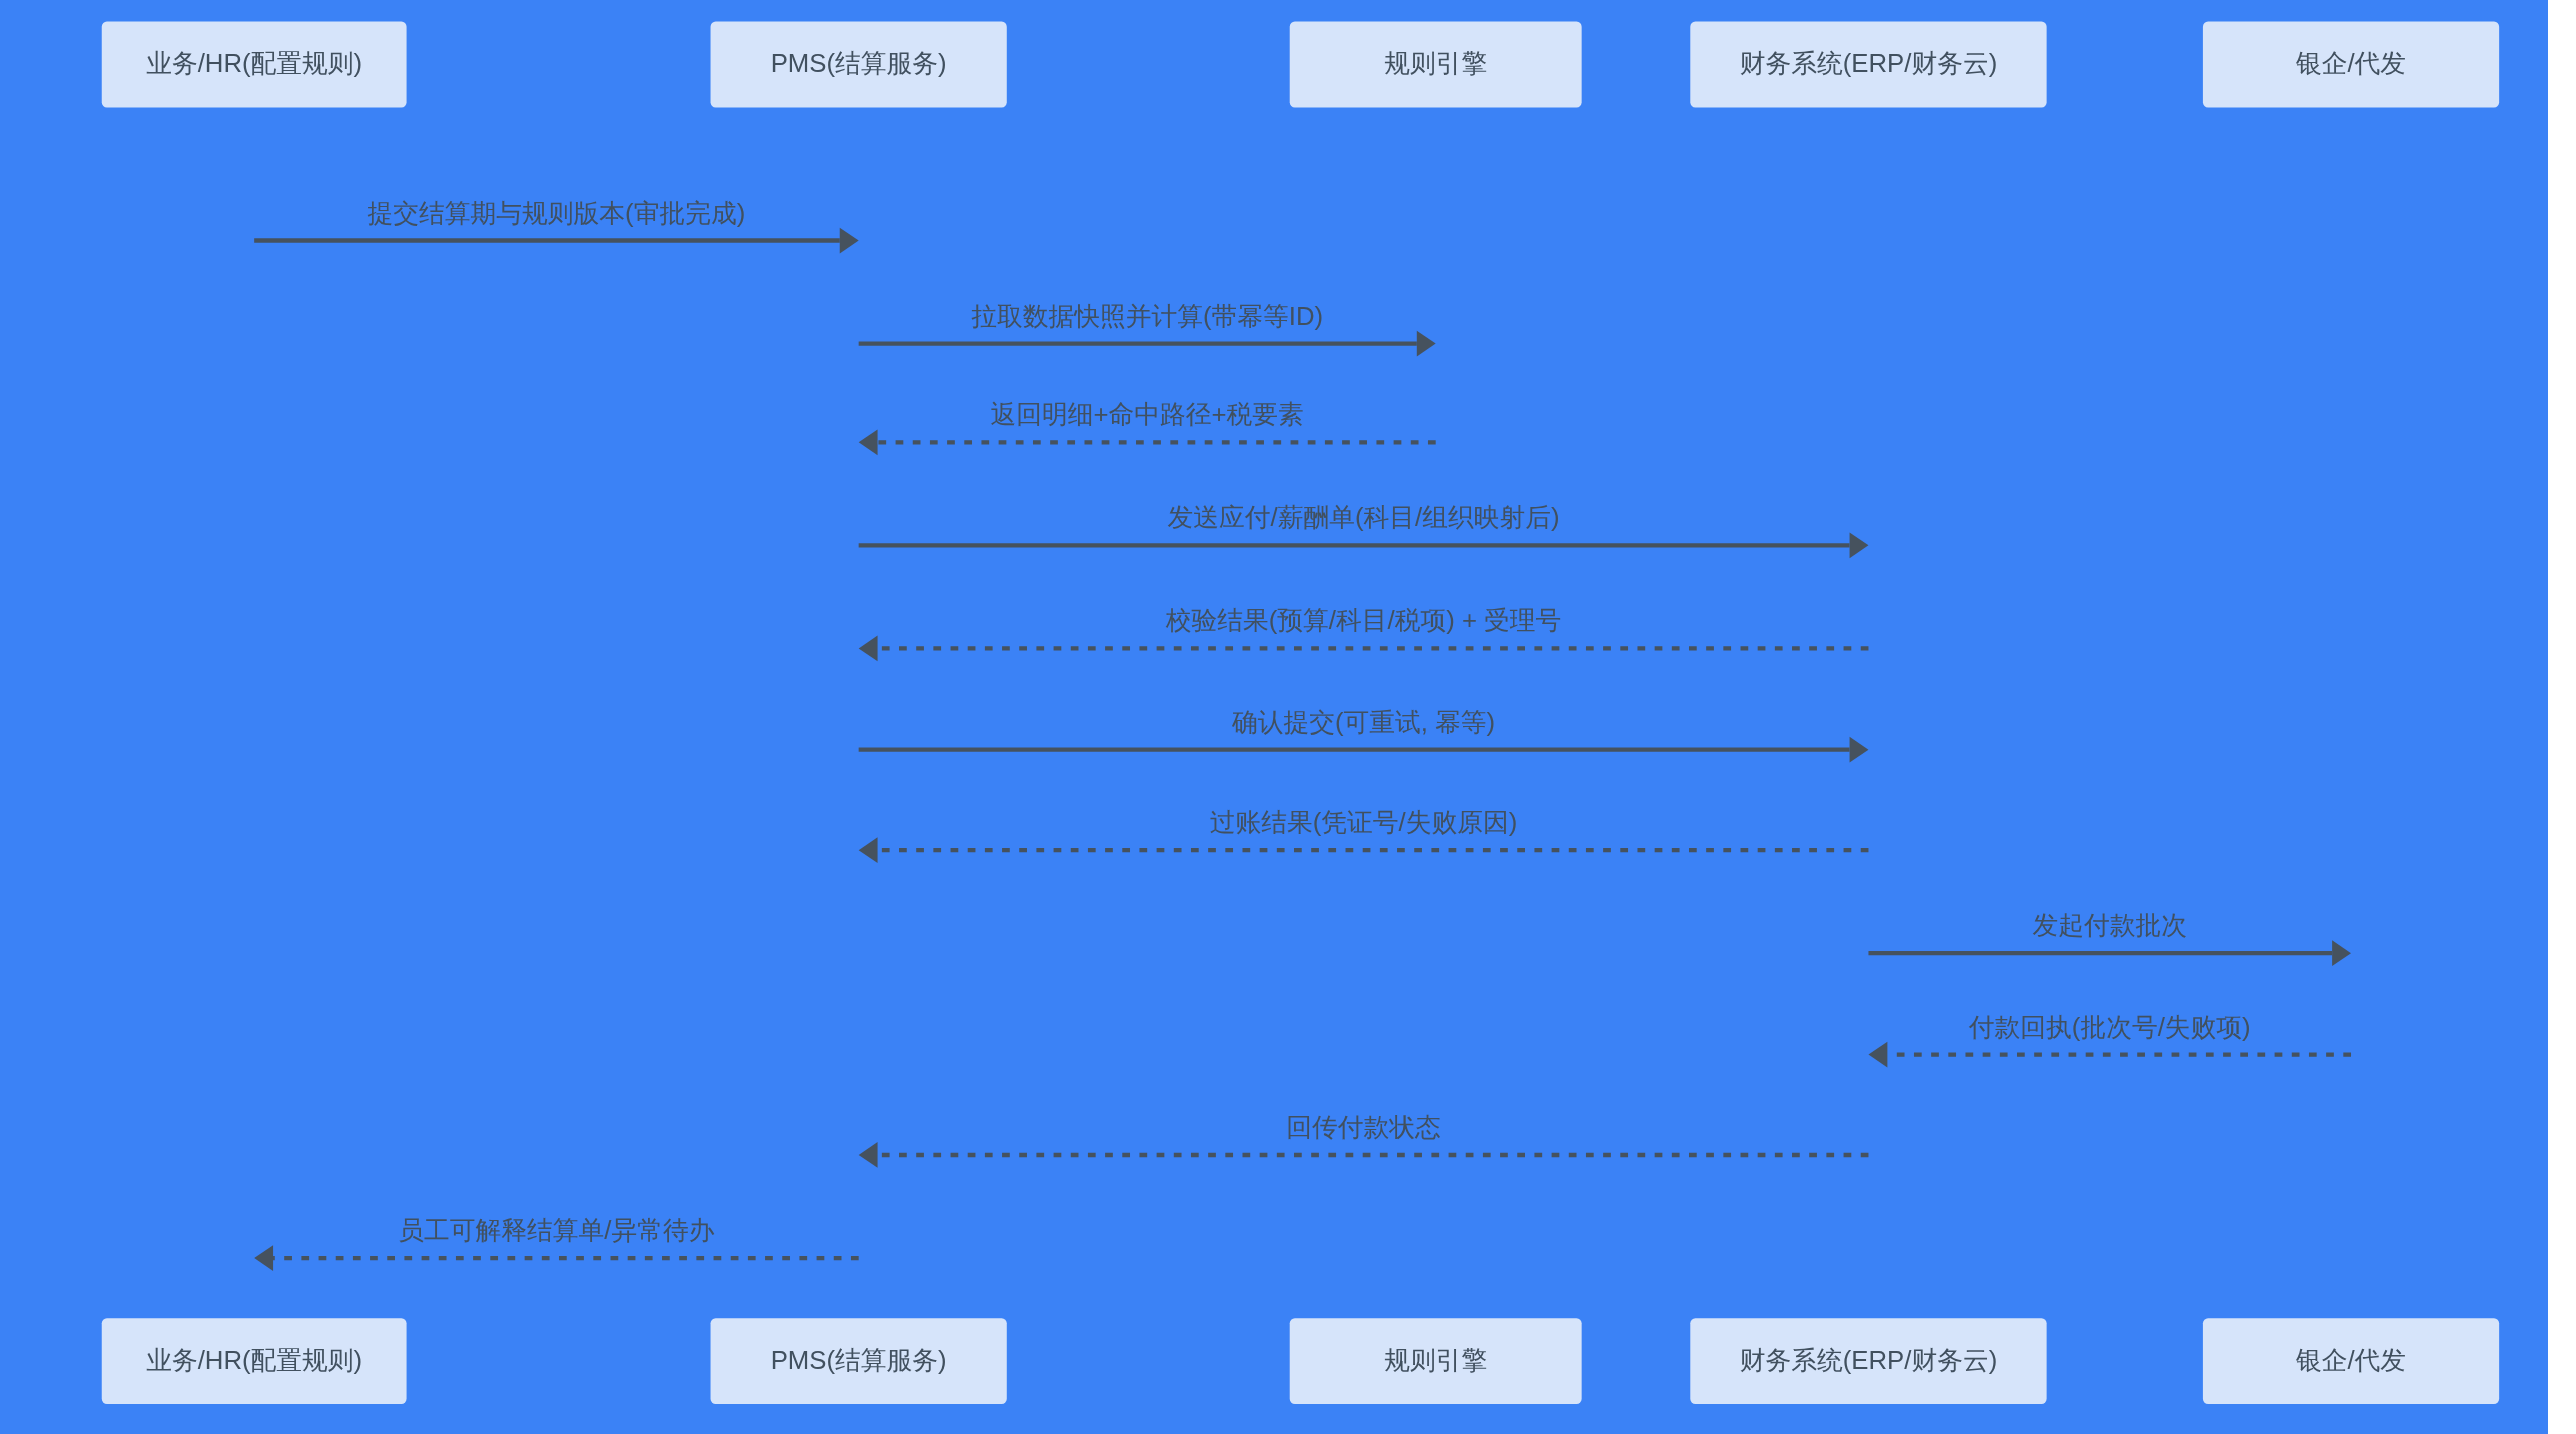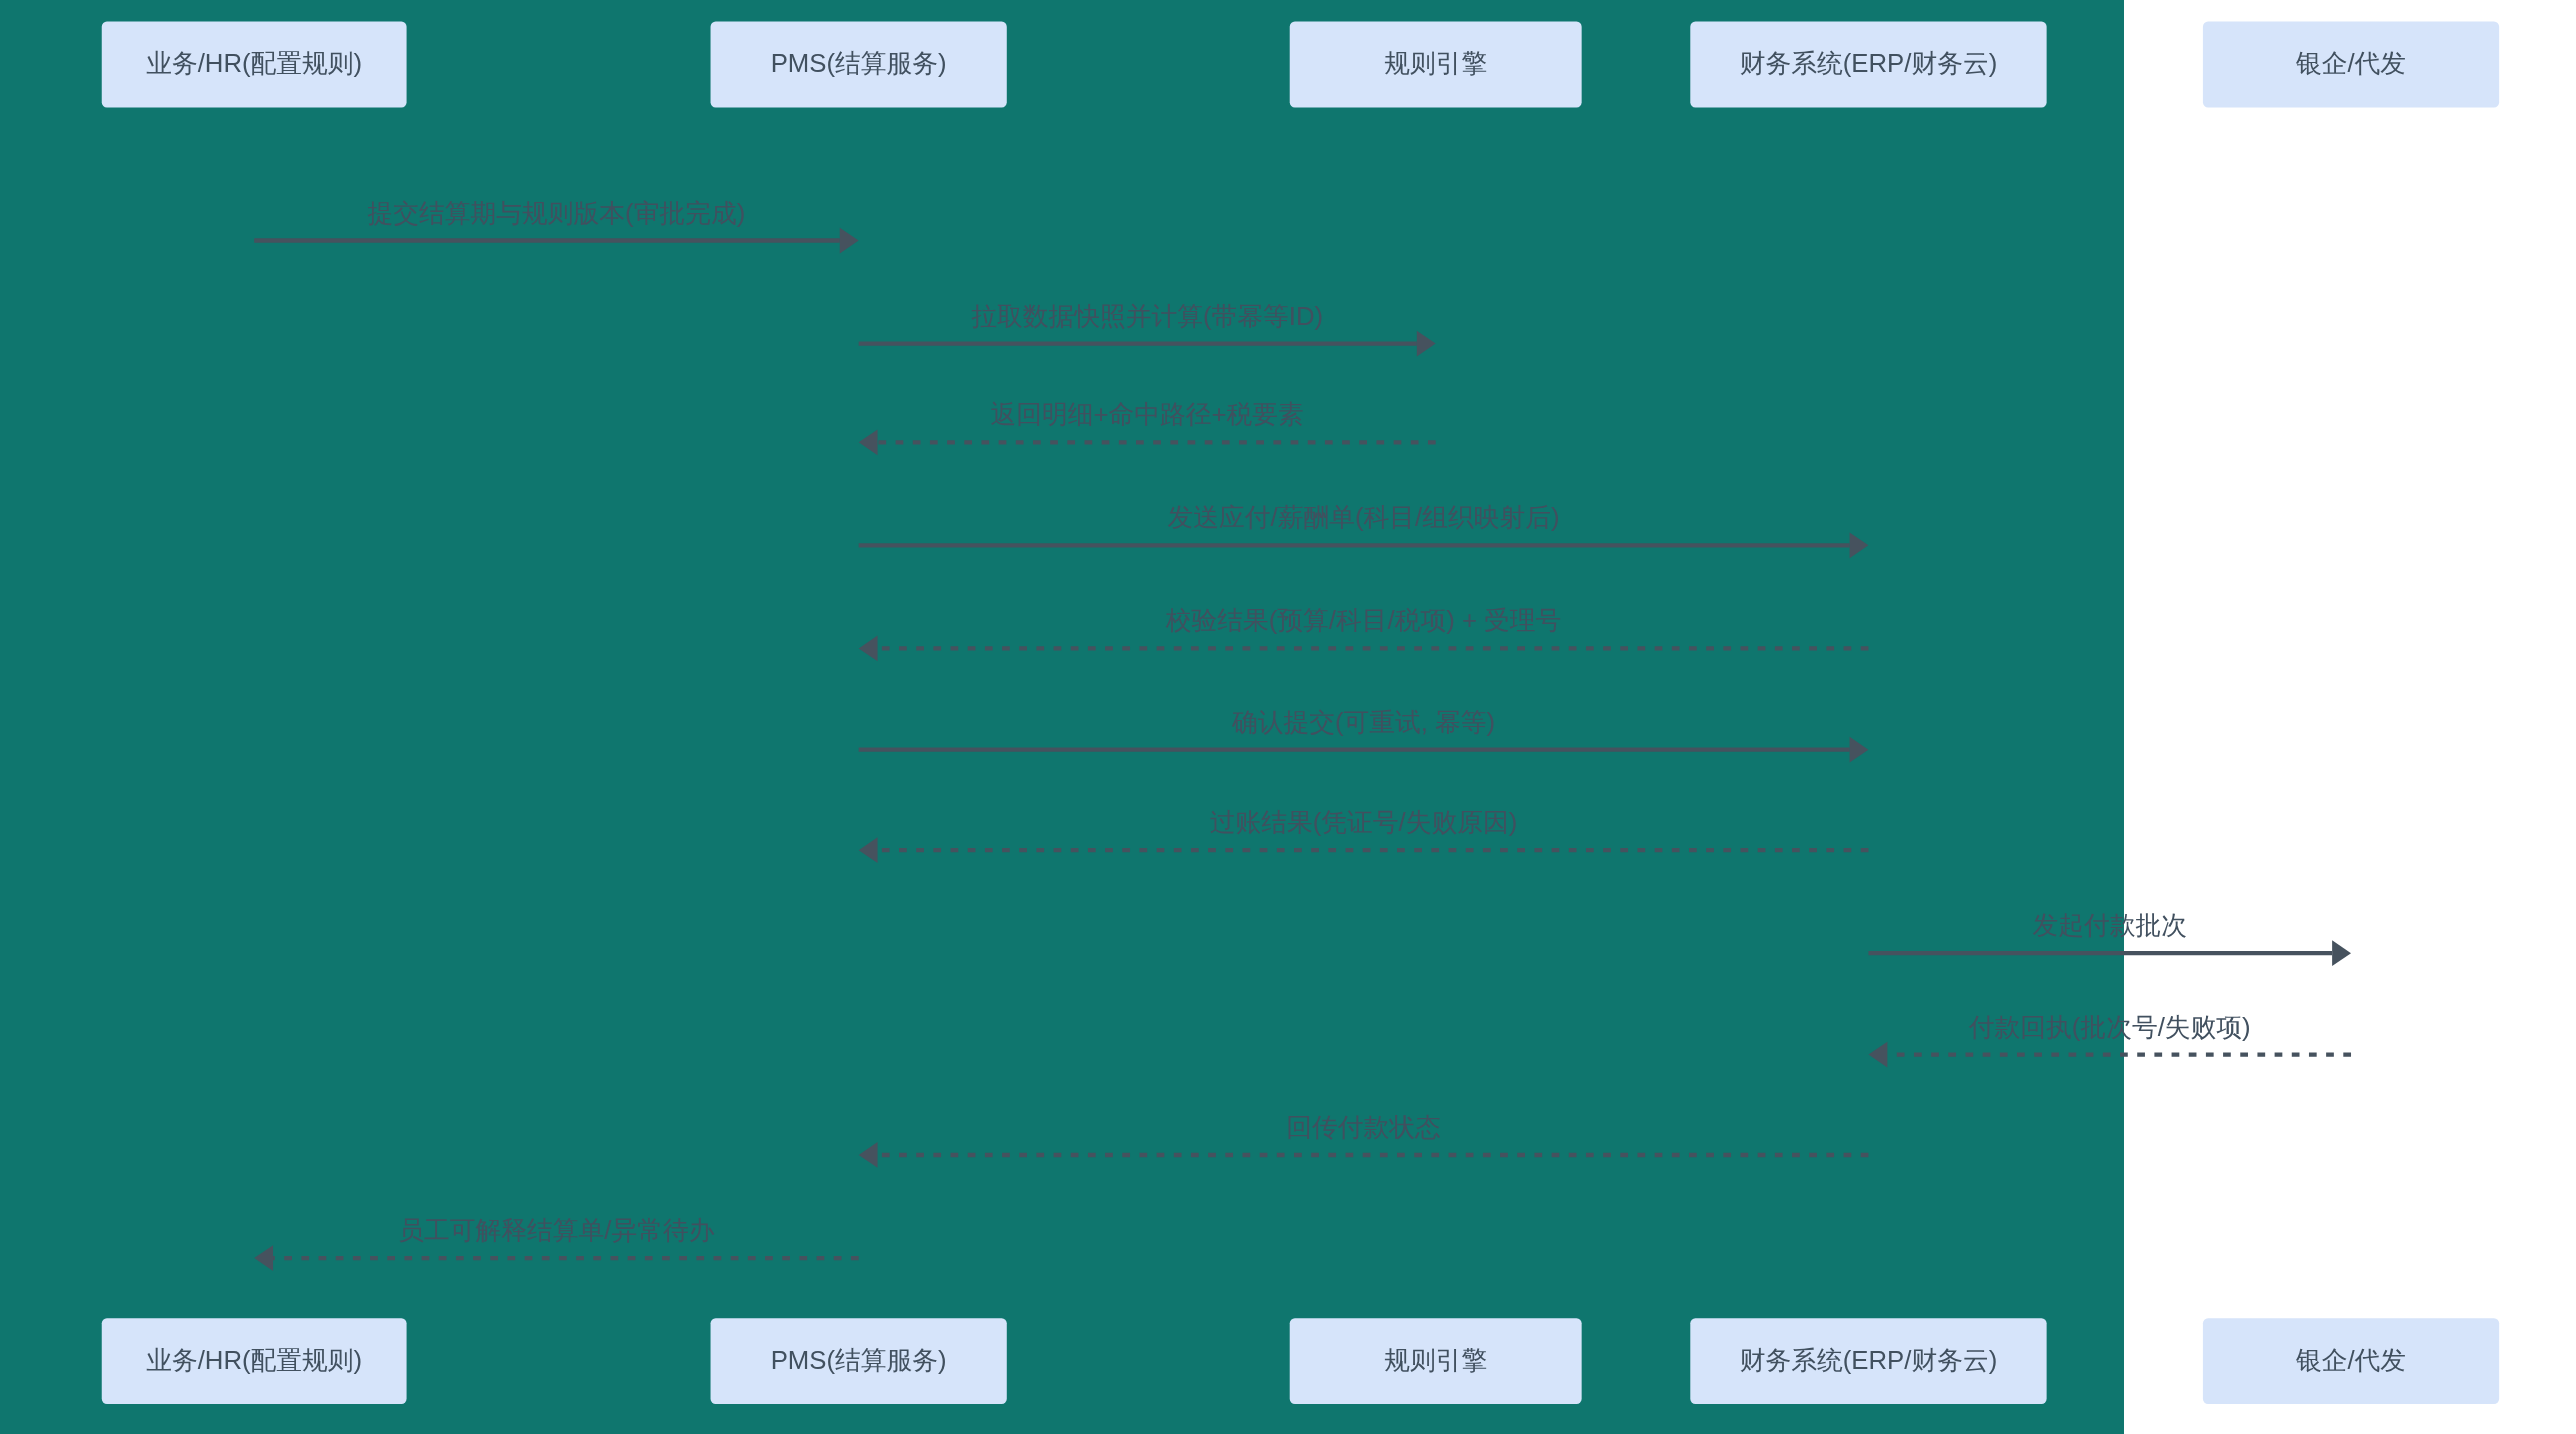--- a/index.html
+++ b/index.html
@@ -8,23 +8,23 @@
     background: #ffffff;
   }
   body {
     width: 2576px;
     height: 1435px;
     overflow: hidden;
     font-family: "Liberation Sans", "DejaVu Sans", sans-serif;
   }
   #diagram-root {
     position: relative;
-    width: 2124px;
+    width: 2548px;
     height: 1435px;
-    background: #0f766e;
+    background: #3b82f6;
   }
   svg.seq-canvas {
     position: absolute;
     top: 0;
     left: 0;
     width: 2576px;
     height: 1435px;
     display: block;
   }
   .participant-box {

